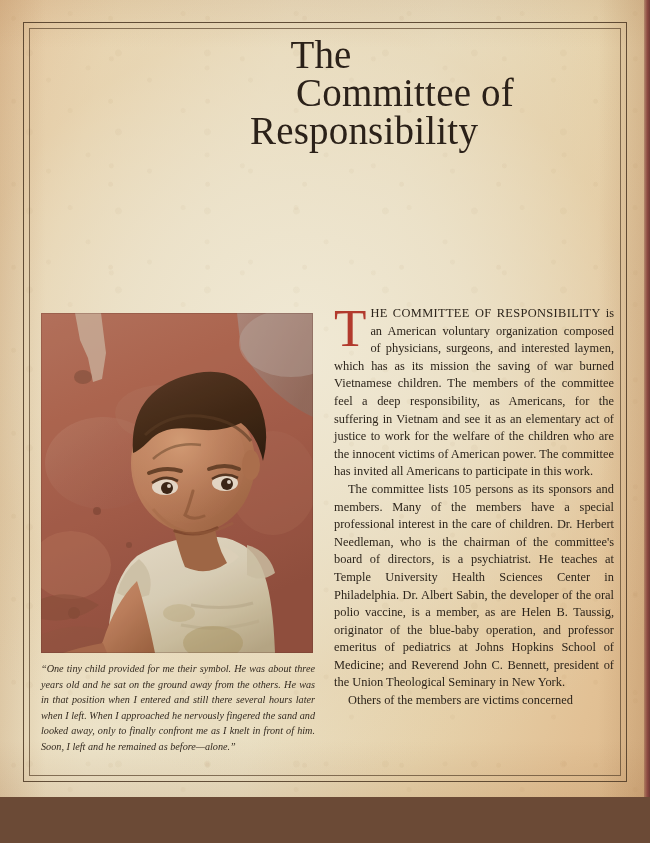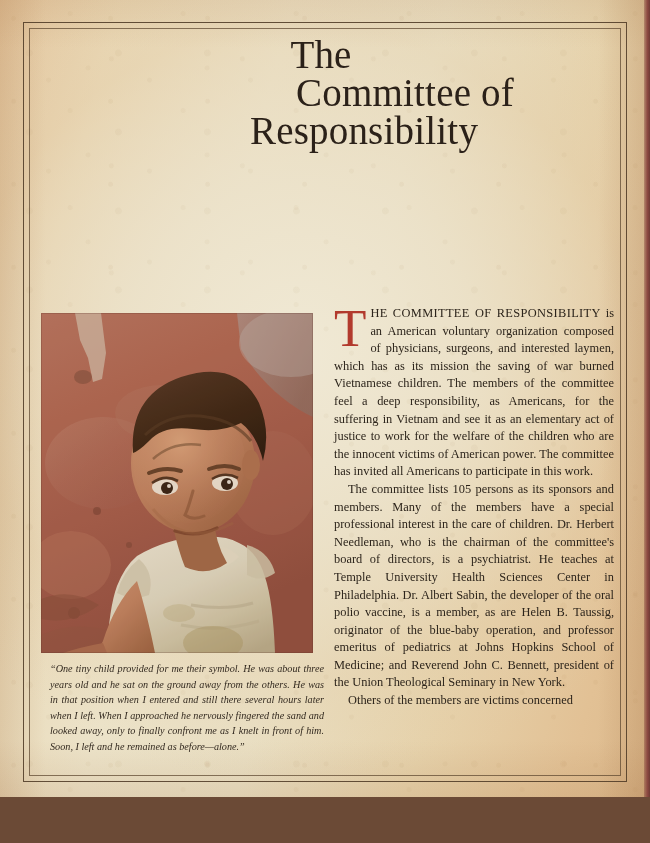--- a/index.html
+++ b/index.html
@@ -134,21 +134,20 @@
     position: absolute;
     left: 41px;
     top: 661px;
     width: 274px;
     font-style: italic;
     font-size: 10.2px;
     line-height: 15.6px;
     color: #332a20;
     text-align: justify;
     font-family: "Liberation Serif", serif;
-    margin-left: 9px;
   }
 
   
   #column {
     position: absolute;
     left: 334px;
     top: 305px;
     width: 280px;
     color: #2c241b;
     font-size: 12.4px;

